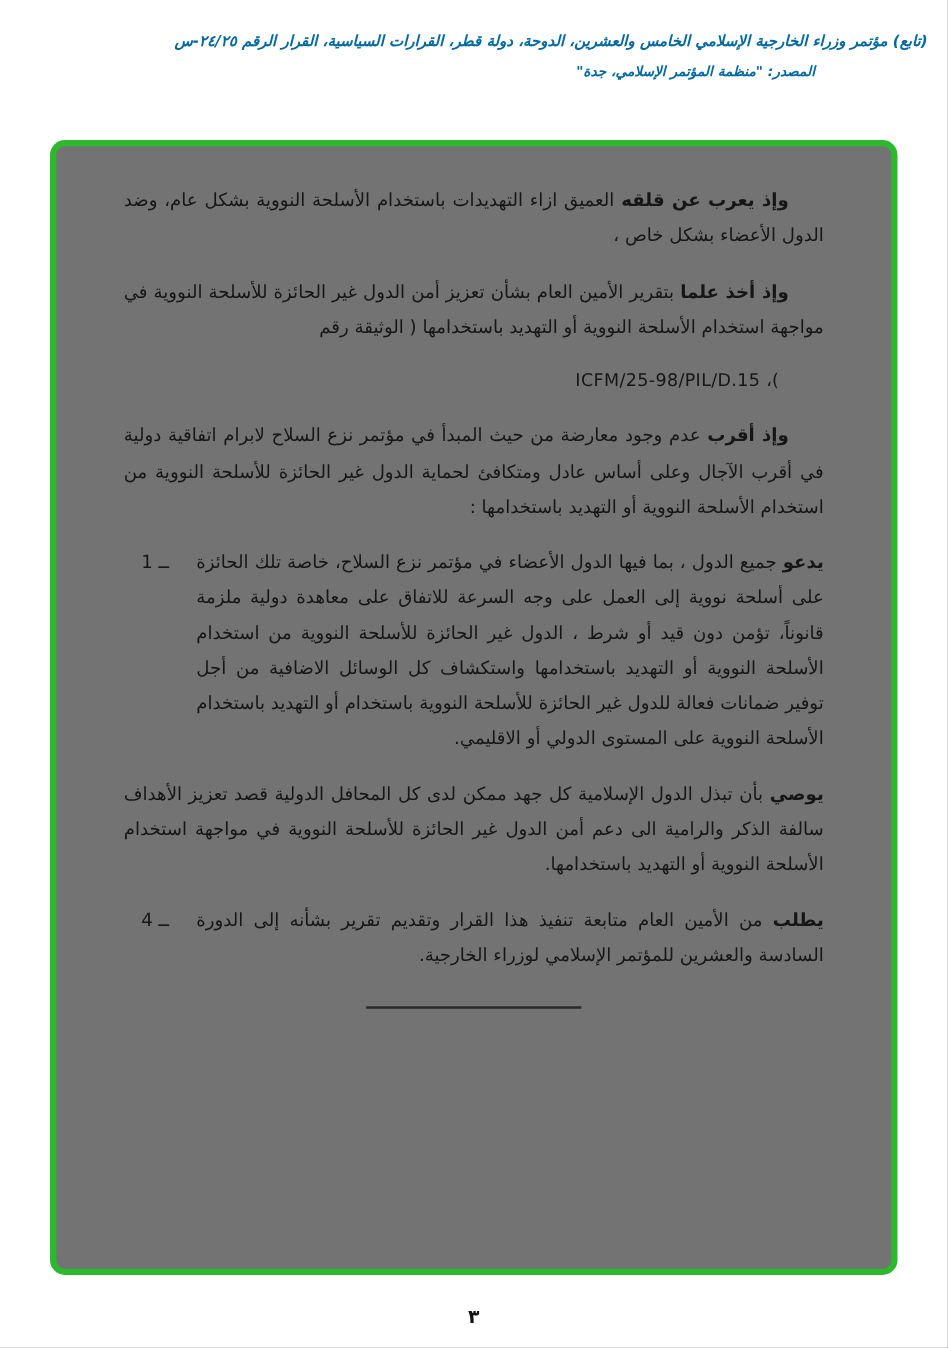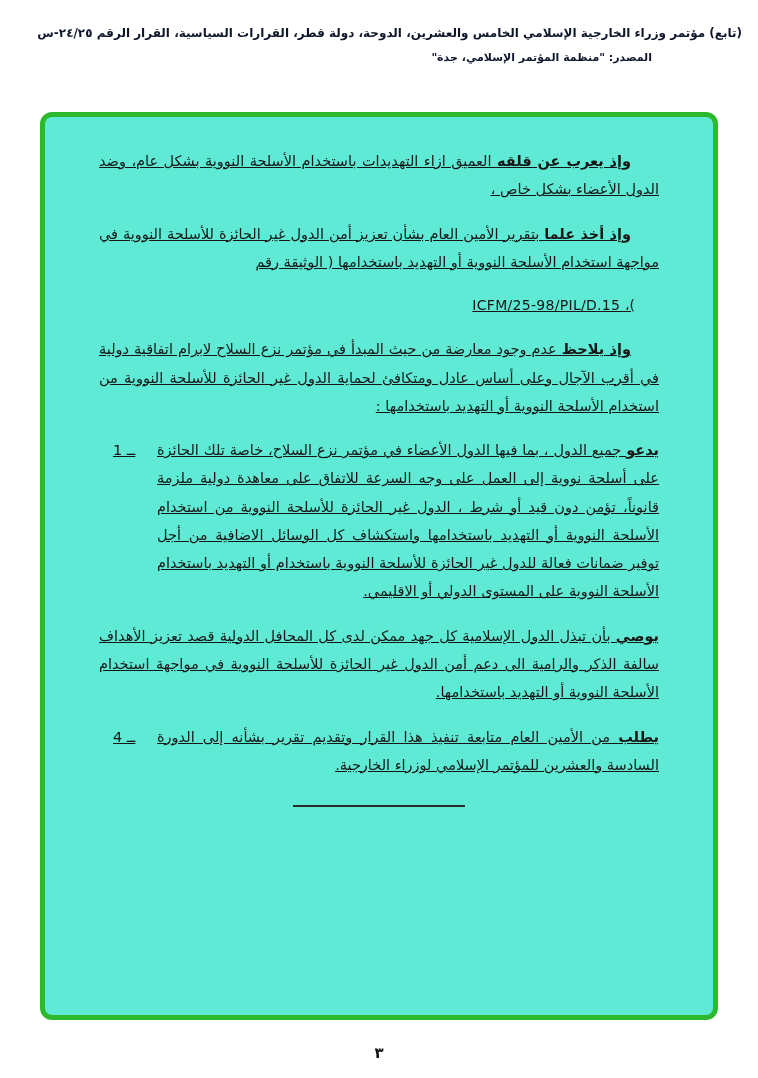--- a/index.html
+++ b/index.html
@@ -16,21 +16,22 @@
     overflow: hidden;
   }
   .doc-header {
     position: absolute;
     top: 24px;
     right: 16px;
     left: 0;
     direction: rtl;
     text-align: right;
     font-weight: bold;
-    color: #0f172a;
+    color: #0369a1;
+    font-style: italic;
   }
   .doc-header .h1 {
     font-size: 12px;
     line-height: 1.5;
     white-space: nowrap;
   }
   .doc-header .h2 {
     font-size: 11px;
     margin-top: 9px;
     padding-left: 0;
@@ -39,41 +40,40 @@
   .frame {
     position: absolute;
     top: 112px;
     left: 40px;
     width: 678px;
     height: 908px;
     border: 5px solid #2db92d;
     border-radius: 12px;
     box-sizing: border-box;
     overflow: hidden;
-    background: #5eead4;
-    text-decoration: underline;
+    background: #737373;
   }
   .content {
     direction: rtl;
     padding: 30px 54px 0 54px;
     font-size: 14.5px;
     line-height: 1.95;
   }
   .para {
     text-align: justify;
     text-indent: 28px;
     margin: 0 0 16px 0;
   }
   .lead {
     font-weight: bold;
   }
   .doc-code {
     direction: ltr;
     text-align: right;
-    margin: 0 24px 16px 0;
+    margin: 0 36px 16px 0;
     font-size: 14px;
     letter-spacing: 0.3px;
   }
   .item {
     display: flex;
     direction: ltr;
     margin: 12px 0 16px 0;
   }
   .item .marker {
     flex: 0 0 58px;
@@ -123,21 +123,21 @@
       <span class="lead">وإذ يعرب عن قلقه</span><span> العميق ازاء التهديدات باستخدام الأسلحة النووية بشكل عام، وضد الدول الأعضاء بشكل خاص ،</span>
     </p>
 
     <p class="para">
       <span class="lead">وإذ أخذ علما</span><span> بتقرير الأمين العام بشأن تعزيز أمن الدول غير الحائزة للأسلحة النووية في مواجهة استخدام الأسلحة النووية أو التهديد باستخدامها ( الوثيقة رقم</span>
     </p>
 
     <div class="doc-code">ICFM/25-98/PIL/D.15 ،(</div>
 
     <p class="para">
-      <span class="lead">وإذ يلاحظ</span><span> عدم وجود معارضة من حيث المبدأ في مؤتمر نزع السلاح لابرام اتفاقية دولية في أقرب الآجال وعلى أساس عادل ومتكافئ لحماية الدول غير الحائزة للأسلحة النووية من استخدام الأسلحة النووية أو التهديد باستخدامها :</span>
+      <span class="lead">وإذ أقرب</span><span> عدم وجود معارضة من حيث المبدأ في مؤتمر نزع السلاح لابرام اتفاقية دولية في أقرب الآجال وعلى أساس عادل ومتكافئ لحماية الدول غير الحائزة للأسلحة النووية من استخدام الأسلحة النووية أو التهديد باستخدامها :</span>
     </p>
 
     <div class="item">
       <div class="marker">1 ــ</div>
       <div class="item-text">
         <span class="lead">يدعو</span><span> جميع الدول ، بما فيها الدول الأعضاء في مؤتمر نزع السلاح، خاصة تلك الحائزة على أسلحة نووية إلى العمل على وجه السرعة للاتفاق على معاهدة دولية ملزمة قانوناً، تؤمن دون قيد أو شرط ، الدول غير الحائزة للأسلحة النووية من استخدام الأسلحة النووية أو التهديد باستخدامها واستكشاف كل الوسائل الاضافية من أجل توفير ضمانات فعالة للدول غير الحائزة للأسلحة النووية باستخدام أو التهديد باستخدام الأسلحة النووية على المستوى الدولي أو الاقليمي.</span>
       </div>
     </div>
 
     <div class="item">

